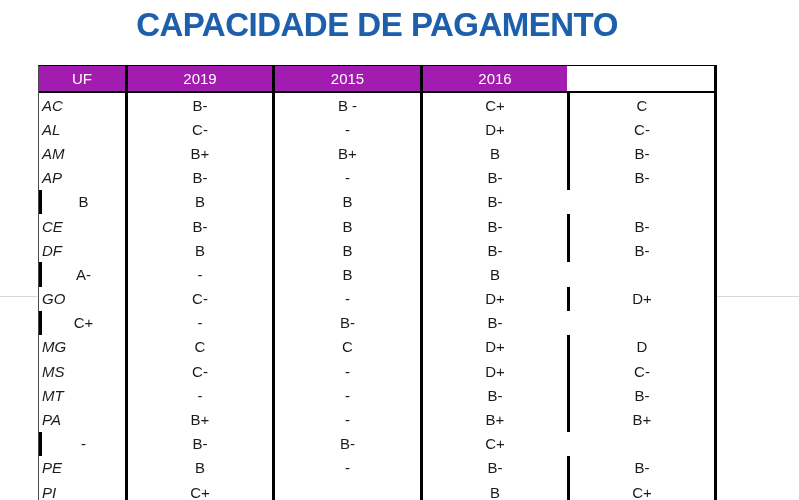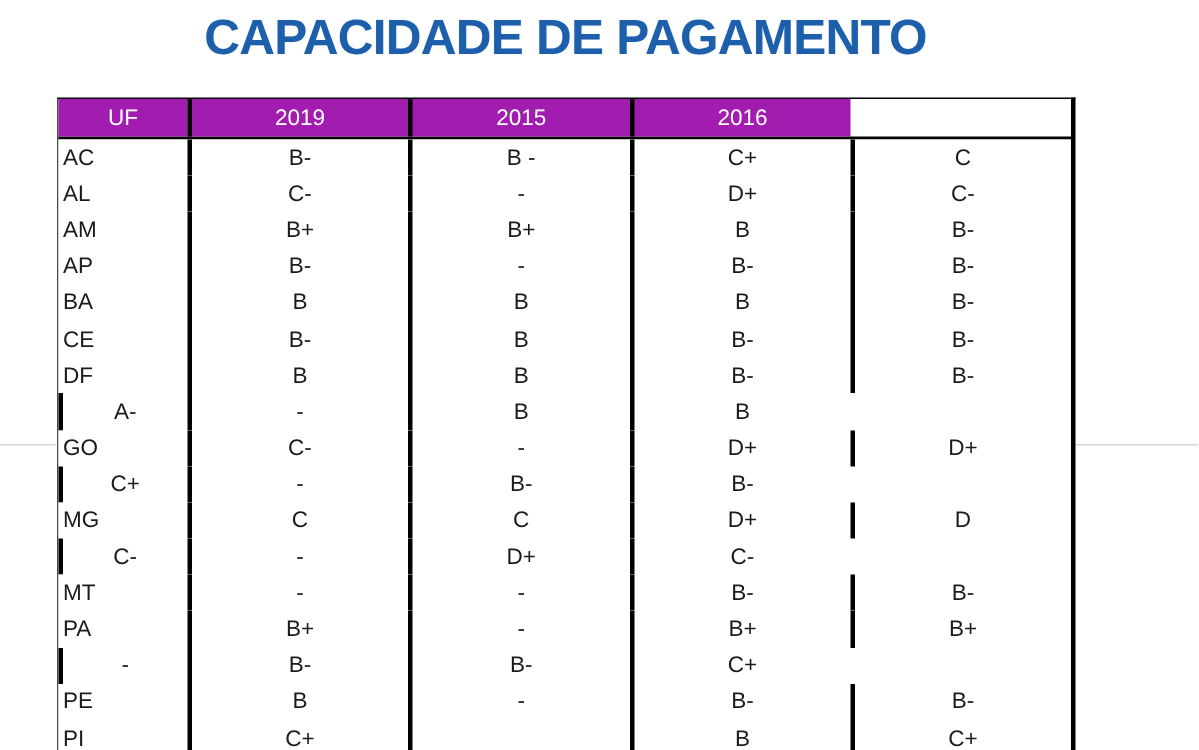--- a/index.html
+++ b/index.html
@@ -78,20 +78,21 @@
   .td {
     font-size: 15px;
     font-weight: 400;
     color: #1b1b1b;
     background: #ffffff;
   }
   .c1, .c2, .c3, .c4 { border-left: 3px solid #000000; }
   .c0.td {
     justify-content: flex-start;
     padding-left: 3px;
+    font-style: italic;
   }
 </style>
 </head>
 <body>
 
 <div class="stage">
   <h1 class="page-title">CAPACIDADE DE PAGAMENTO</h1>
 
   <div class="pagebreak left"></div>
   <div class="pagebreak right"></div>
@@ -126,21 +127,20 @@
           <div class="td c4">B-</div>
         </div>
         <div class="tr">
           <div class="td c0">AP</div>
           <div class="td c1">B-</div>
           <div class="td c2">-</div>
           <div class="td c3">B-</div>
           <div class="td c4">B-</div>
         </div>
         <div class="tr">
-          <div class="td c0">BA</div>
           <div class="td c1">B</div>
           <div class="td c2">B</div>
           <div class="td c3">B</div>
           <div class="td c4">B-</div>
         </div>
         <div class="tr">
           <div class="td c0">CE</div>
           <div class="td c1">B-</div>
           <div class="td c2">B</div>
           <div class="td c3">B-</div>
@@ -173,20 +173,21 @@
           <div class="td c4">B-</div>
         </div>
         <div class="tr">
           <div class="td c0">MG</div>
           <div class="td c1">C</div>
           <div class="td c2">C</div>
           <div class="td c3">D+</div>
           <div class="td c4">D</div>
         </div>
         <div class="tr">
+          <div class="td c0">MS</div>
           <div class="td c1">C-</div>
           <div class="td c2">-</div>
           <div class="td c3">D+</div>
           <div class="td c4">C-</div>
         </div>
         <div class="tr">
           <div class="td c0">MT</div>
           <div class="td c1">-</div>
           <div class="td c2">-</div>
           <div class="td c3">B-</div>

